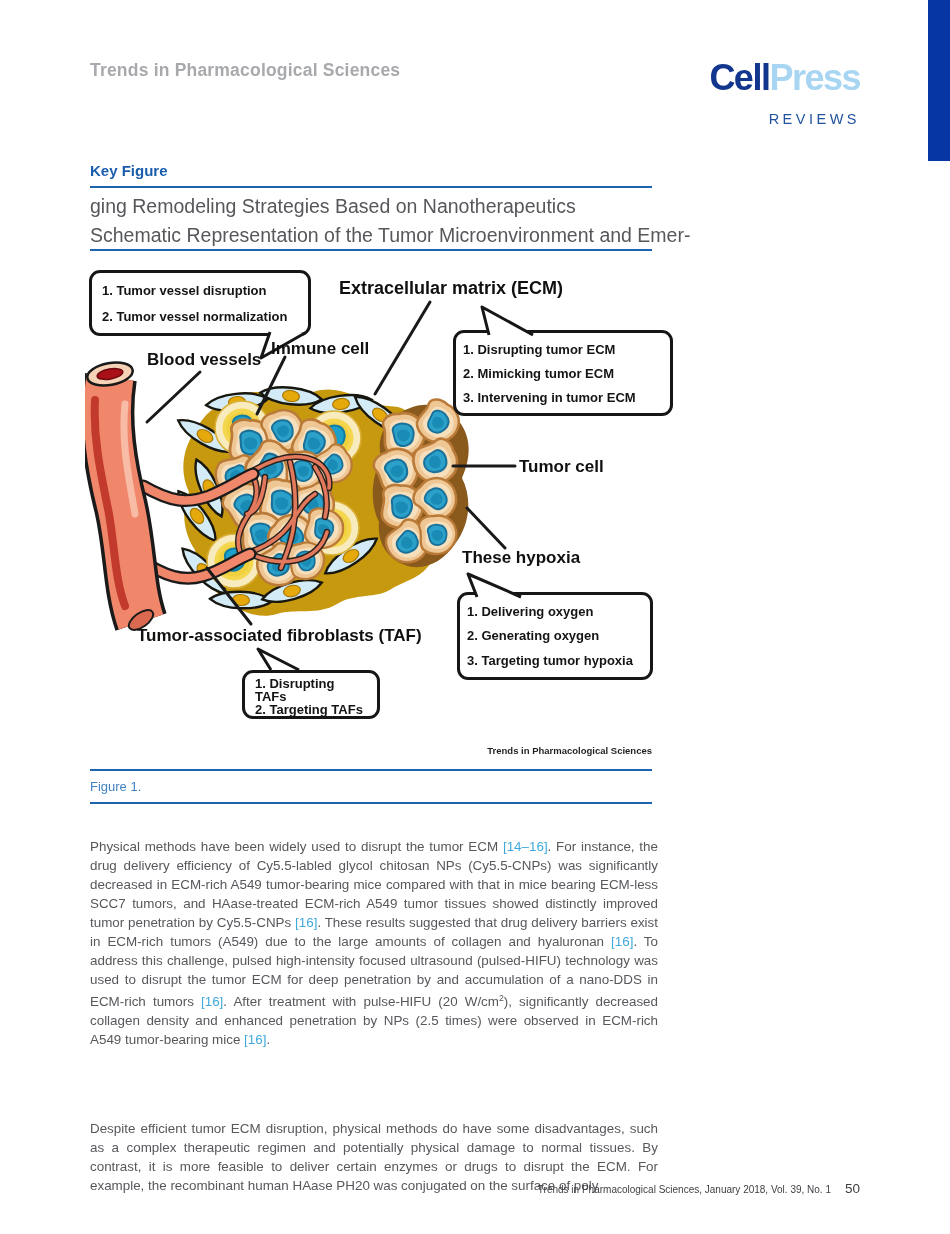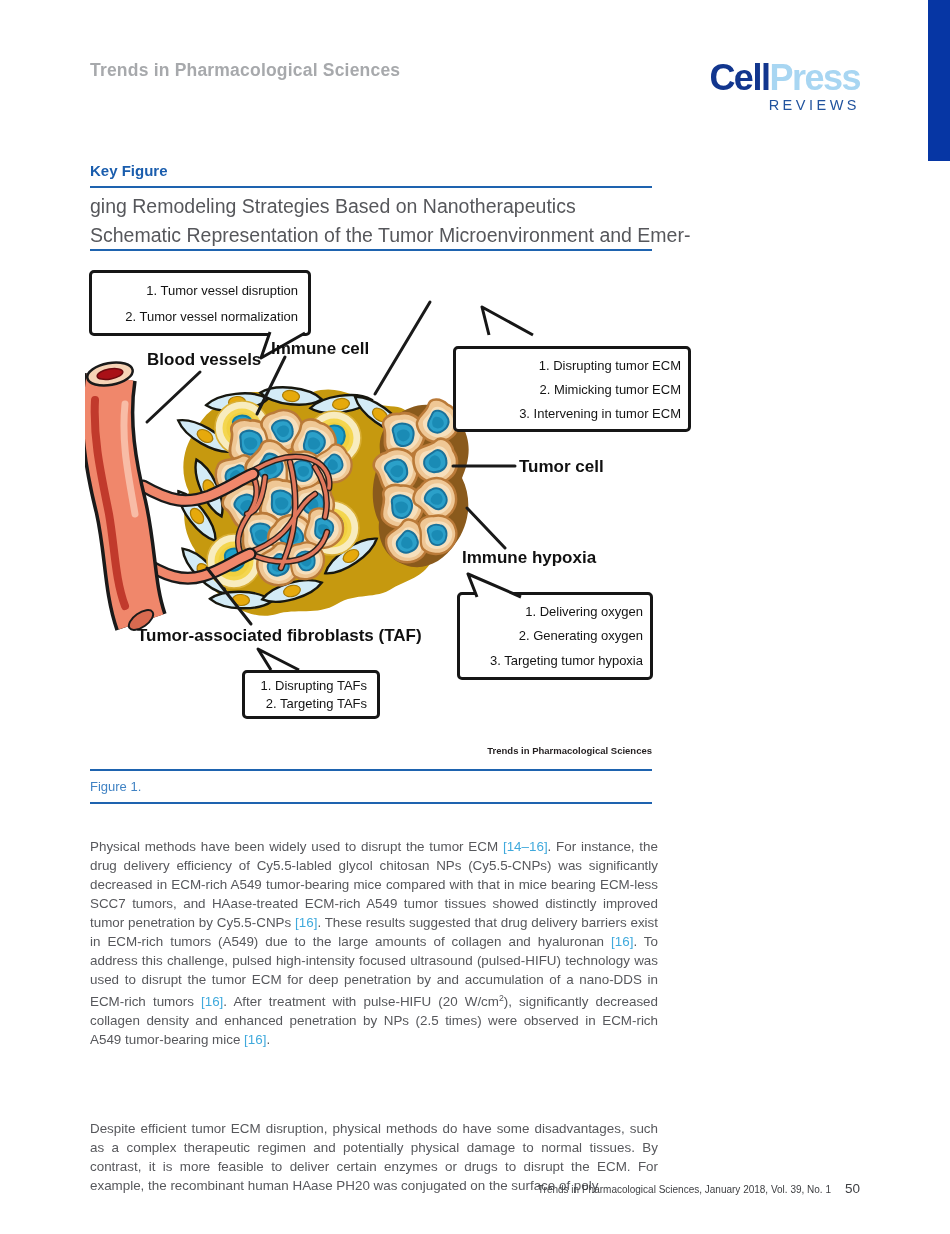--- a/index.html
+++ b/index.html
@@ -9,40 +9,40 @@
     font-family:"Liberation Sans", sans-serif; overflow:hidden;
   }
   .header-journal {
     position:absolute; left:90px; top:60px;
     font-size:17.5px; font-weight:bold; color:#a7a9ac; letter-spacing:0.2px;
   }
   .logo { position:absolute; right:90px; top:60px; text-align:right; }
   .logo-main { font-size:36px; font-weight:bold; letter-spacing:-1.5px; line-height:36px; white-space:nowrap; }
   .logo-cell { color:#12368e; }
   .logo-press { color:#a8d6f2; }
-  .logo-reviews { font-size:14.5px; color:#21539e; letter-spacing:3.5px; margin-top:1px;text-align:right; }
+  .logo-reviews { font-size:14.5px; color:#21539e; letter-spacing:3.5px; margin-top:15px;text-align:right; }
   .sidebar-bar { position:absolute; right:0; top:0; width:22px; height:161px; background:#0636a4; }
 
   .key-figure-label { position:absolute; left:90px; top:162px; font-size:15px; font-weight:bold; color:#1a5dad; }
   .rule { position:absolute; left:90px; width:562px; border-top:2.5px solid #1e63af; }
   #rule1 { top:186px; } #rule2 { top:249px; } #rule3 { top:769px; } #rule4 { top:802px; }
   .fig-title { position:absolute; left:90px; top:192px; font-size:19.5px; color:#56575b; line-height:28.5px; }
   .fig-caption { position:absolute; left:90px; top:779px; font-size:13px; color:#4183c4; }
 
   .figure-area { position:absolute; left:85px; top:262px; width:575px; height:500px; }
   .figure-area svg.underlay { position:absolute; left:0; top:0; z-index:0; }
   .figure-area svg.tails { position:absolute; left:0; top:0; z-index:3; pointer-events:none; }
 
   .callout {
-    position:absolute; z-index:2; background:#ffffff; border:3px solid #161616; border-radius:5px;
+    position:absolute; z-index:2; background:#ffffff; border:3px solid #161616; border-radius:11px;
     display:flex; flex-direction:column; justify-content:space-around;
-    padding:4px 10px; font-weight:normal; font-size:13px; color:#141414; line-height:1;align-items:flex-end;
+    padding:4px 10px; font-weight:bold; font-size:13px; color:#141414; line-height:1;
   }
   #box-vessel  { left:4px;   top:8px;   width:222px; height:66px; }
-  #box-ecm     { left:368px; top:84px;  width:238px; height:86px; padding:4px 7px; }
+  #box-ecm     { left:368px; top:68px;  width:220px; height:86px; padding:4px 7px; }
   #box-hypoxia { left:372px; top:330px; width:196px; height:88px; padding:4px 7px; }
   #box-taf     { left:157px; top:408px; width:138px; height:49px; }
 
   .fig-label { position:absolute; z-index:4; font-weight:bold; color:#101010; font-size:17px; white-space:nowrap; }
   #lbl-ecm { left:254px; top:16px; font-size:18px; }
   #lbl-bv  { left:62px;  top:88px; }
   #lbl-ic  { left:186px; top:77px; }
   #lbl-tc  { left:434px; top:195px;text-align:right; }
   #lbl-th  { left:377px; top:286px; }
   #lbl-taf { left:52px;  top:364px; }
@@ -230,24 +230,25 @@
 
     <svg class="tails" width="575" height="500" viewBox="0 0 575 500">
       <g fill="#ffffff" stroke="#161616" stroke-width="3" stroke-linejoin="round">
         <path d="M185,70 L176,96 L220,71"></path>
         <path d="M404,73 L397,45 L448,73"></path>
         <path d="M392,335 L383,312 L436,335"></path>
         <path d="M186,408 L173,387 L214,408"></path>
       </g>
     </svg>
 
+    <div class="fig-label" id="lbl-ecm">Extracellular matrix (ECM)</div>
     <div class="fig-label" id="lbl-bv">Blood vessels</div>
     <div class="fig-label" id="lbl-ic">Immune cell</div>
     <div class="fig-label" id="lbl-tc">Tumor cell</div>
-    <div class="fig-label" id="lbl-th">Immune hypoxia</div>
+    <div class="fig-label" id="lbl-th">These hypoxia</div>
     <div class="fig-label" id="lbl-taf">Tumor-associated fibroblasts (TAF)</div>
 
     <div class="fig-credit">Trends in Pharmacological Sciences</div>
   </div>
 
   <div class="rule" id="rule3"></div>
   <div class="fig-caption">Figure 1.</div>
   <div class="rule" id="rule4"></div>
 
   <p class="body-text" id="para1"><span>Physical methods have been widely used to disrupt the tumor ECM </span><span class="cite">[14–16]</span><span>. For instance, the drug delivery efficiency of Cy5.5-labled glycol chitosan NPs (Cy5.5-CNPs) was significantly decreased in ECM-rich A549 tumor-bearing mice compared with that in mice bearing ECM-less SCC7 tumors, and HAase-treated ECM-rich A549 tumor tissues showed distinctly improved tumor penetration by Cy5.5-CNPs </span><span class="cite">[16]</span><span>. These results suggested that drug delivery barriers exist in ECM-rich tumors (A549) due to the large amounts of collagen and hyaluronan </span><span class="cite">[16]</span><span>. To address this challenge, pulsed high-intensity focused ultrasound (pulsed-HIFU) technology was used to disrupt the tumor ECM for deep penetration by and accumulation of a nano-DDS in ECM-rich tumors </span><span class="cite">[16]</span><span>. After treatment with pulse-HIFU (20 W/cm</span><sup>2</sup><span>), significantly decreased collagen density and enhanced penetration by NPs (2.5 times) were observed in ECM-rich A549 tumor-bearing mice </span><span class="cite">[16]</span><span>.</span></p>

